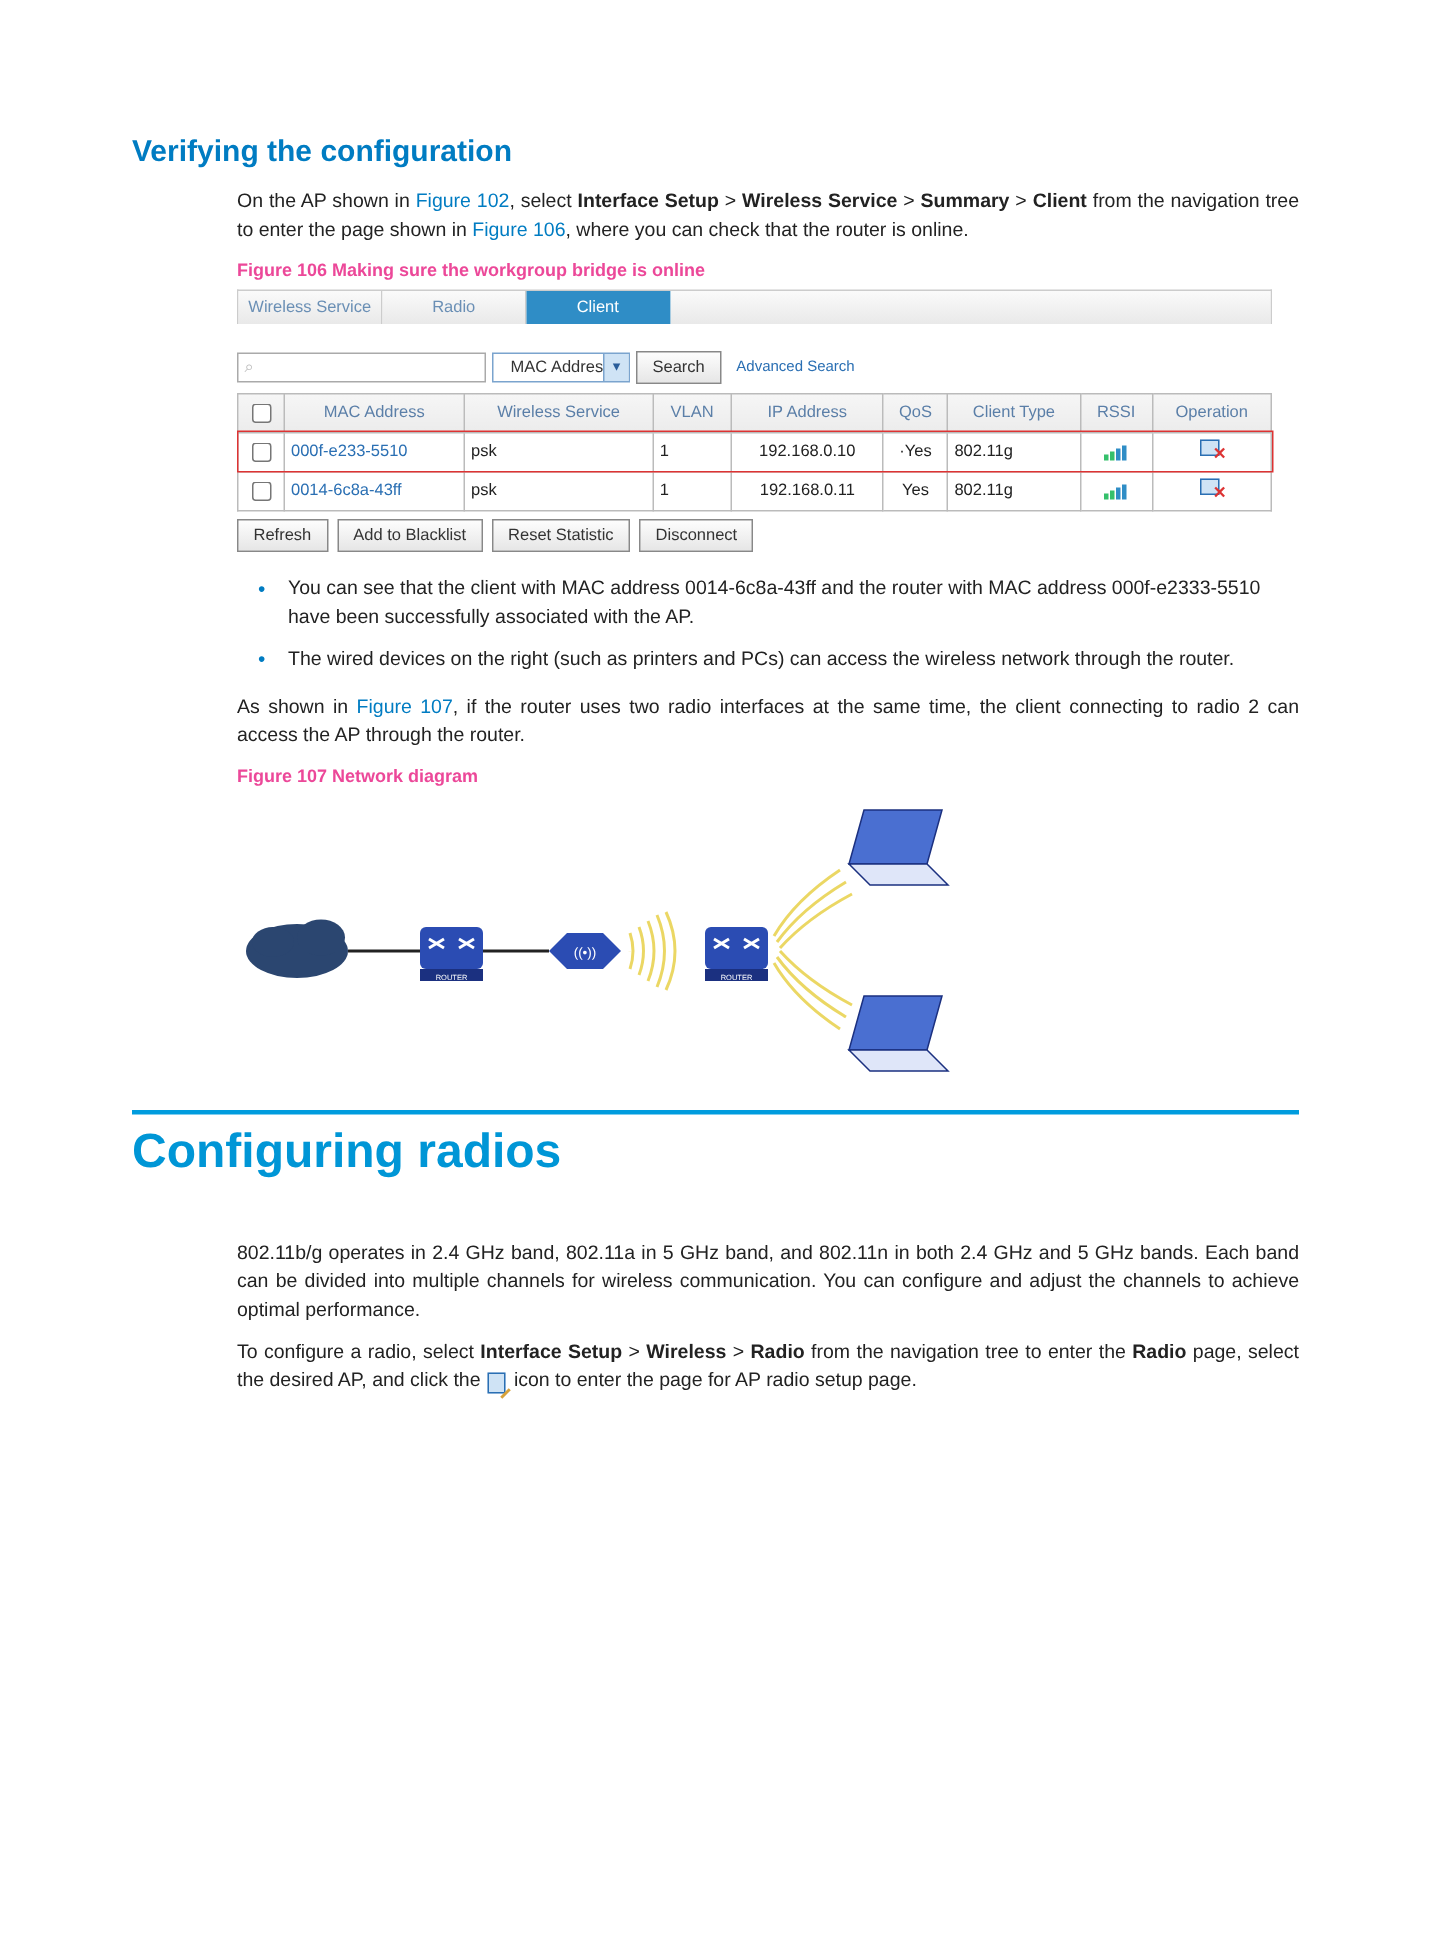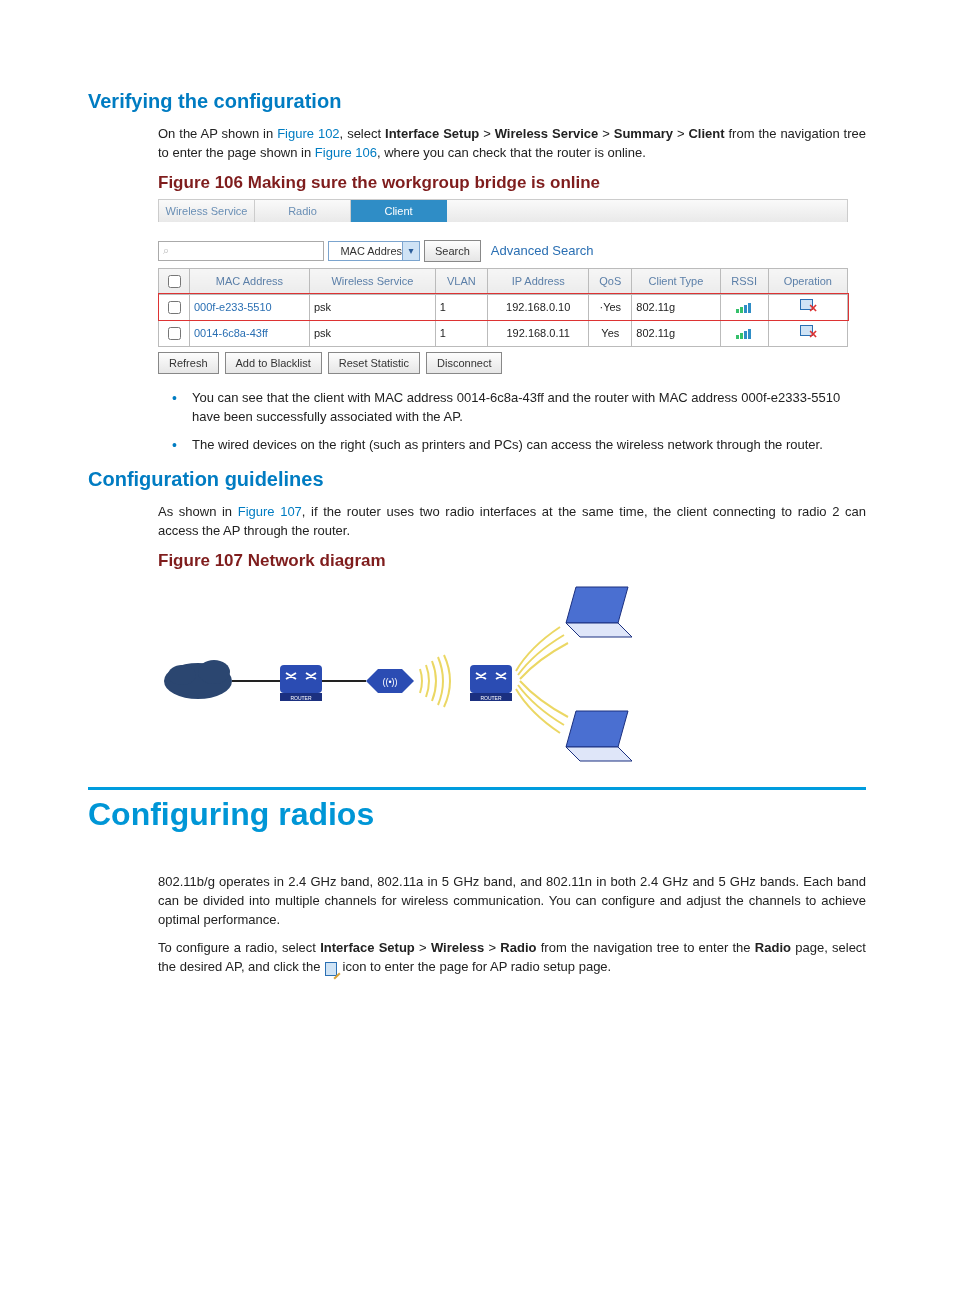--- a/index.html
+++ b/index.html
@@ -20,23 +20,23 @@
     font-weight: bold;
     margin: 0 0 12px 0;
   }
   p.body {
     margin: 0 0 10px 0;
     line-height: 1.45;
     padding-left: 70px;
     text-align: justify;
   }
   .figcap {
-    color: #7f1d1d;
+    color: #ec4899;
     font-weight: bold;
-    font-size: 17px;
+    font-size: 12px;
     margin: 6px 0 6px 70px;
   }
   a.ref {
     color: #007cc2;
     text-decoration: none;
   }
   b { font-weight: bold; }
 
   
   .shot {
@@ -118,21 +118,21 @@
     padding: 0 10px;
     border: 1px solid #888;
     background: linear-gradient(#fdfdfd,#e6e6e6);
     font-size: 11px;
     display: flex;
     align-items: center;
     color: #333;
   }
   .adv {
     color: #2a6fb3;
-    font-size: 13px;
+    font-size: 10px;
     padding-left: 6px;
   }
 
   table.grid {
     width: 100%;
     border-collapse: collapse;
     margin-top: 6px;
   }
   table.grid th, table.grid td {
     border: 1px solid #bbb;
@@ -332,21 +332,20 @@
       <div class="btn">Reset Statistic</div>
       <div class="btn">Disconnect</div>
     </div>
   </div>
 
   <ul class="bul">
     <li>You can see that the client with MAC address 0014-6c8a-43ff and the router with MAC address 000f-e2333-5510 have been successfully associated with the AP.</li>
     <li>The wired devices on the right (such as printers and PCs) can access the wireless network through the router.</li>
   </ul>
 
-  <h3 class="blue-heading">Configuration guidelines</h3>
 
   <p class="body">
     <span>As shown in </span><a class="ref">Figure 107</a><span>, if the router uses two radio interfaces at the same time, the client connecting to radio 2 can access the AP through the router.</span>
   </p>
 
   <div class="figcap">Figure 107 Network diagram</div>
 
   <div class="diagram">
     <svg viewBox="0 0 500 190" width="500" height="190">
 

